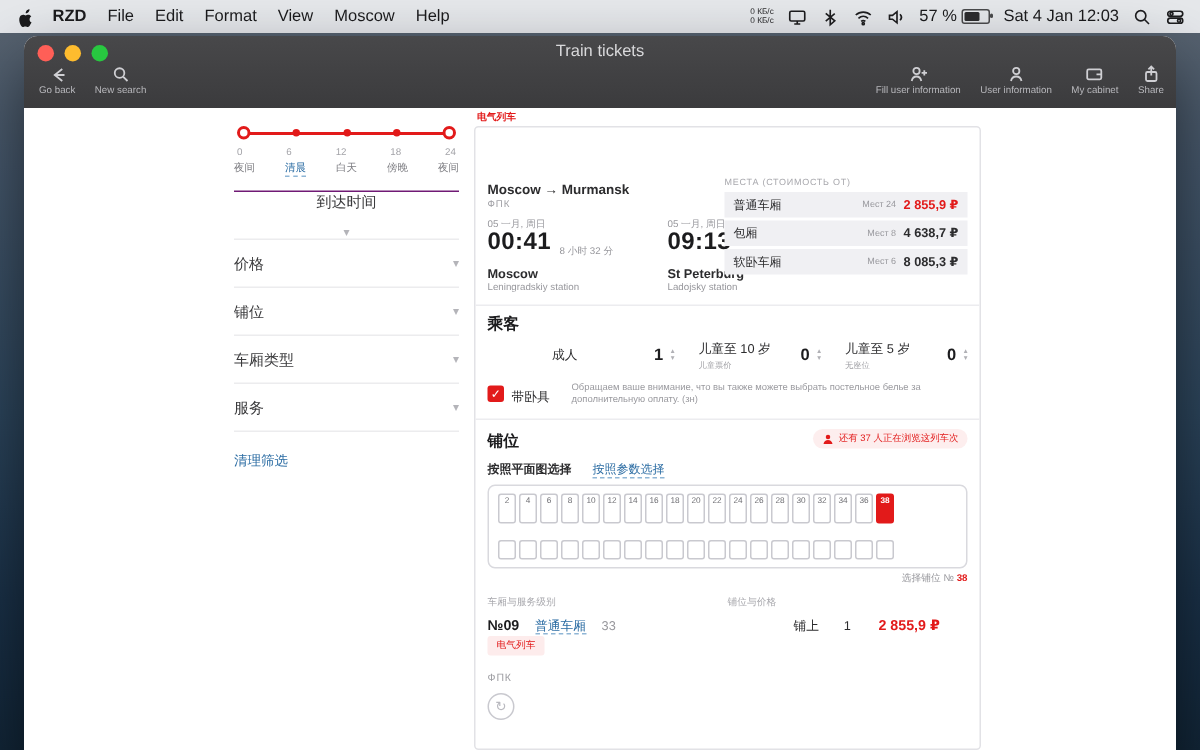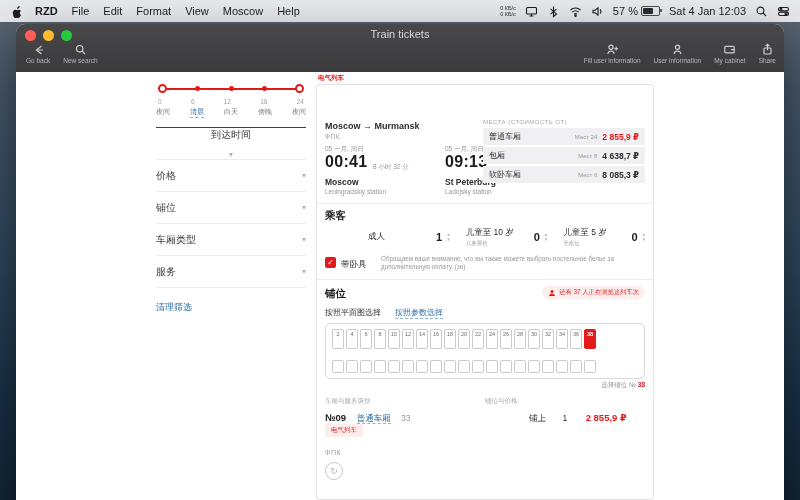--- a/index.html
+++ b/index.html
@@ -82,21 +82,21 @@
   .psub{font-size:5.5px;color:#a0a0a5;margin-top:1px;}
   .pval{font-size:11px;font-weight:bold;color:#1c1c1e;margin-left:auto;}
   .parrows{display:flex;flex-direction:column;line-height:5.5px;font-size:5px;color:#b0b0b5;margin-left:5px;cursor:pointer;}
   .bed-check{position:absolute;left:8px;top:172px;width:11px;height:11px;background:#e21a1a;border-radius:2px;
     color:#fff;font-size:8px;display:flex;align-items:center;justify-content:center;cursor:pointer;}
   .bed-label{position:absolute;left:24px;top:174px;font-size:8.5px;color:#2c2c2e;}
   .bed-note{position:absolute;left:64px;top:170px;width:264px;font-size:6.3px;color:#9a9a9f;line-height:7.5px;}
   .viewers{position:absolute;right:8px;top:201px;background:#fdeeee;border-radius:8px;padding:2px 6px;
     font-size:6.3px;color:#e21a1a;display:flex;align-items:center;gap:3px;}
   .tabs{position:absolute;left:8px;top:222px;display:flex;gap:14px;font-size:8px;}
-  .tab.active{color:#2c2c2e;font-weight:normal;cursor:pointer;}
+  .tab.active{color:#2c2c2e;font-weight:bold;cursor:pointer;}
   .tab.alt{color:#2b6ca3;border-bottom:1px dashed #8fb6d6;cursor:pointer;}
   .scheme{position:absolute;left:8px;right:8px;top:238px;height:54px;border:1px solid #d9d9de;border-radius:5px;}
   #seats-top{position:absolute;left:6px;top:5px;display:flex;gap:2px;}
   #seats-bottom{position:absolute;left:6px;bottom:5px;display:flex;gap:2px;}
   .seat{width:12px;height:20px;border:1px solid #c9c9cf;border-radius:2px;background:#fff;box-sizing:border-box;
     font-size:5.5px;color:#6e6e73;display:flex;justify-content:center;padding-top:1px;cursor:pointer;}
   .seat.low{height:13px;}
   .seat.sel{background:#e21a1a;border-color:#e21a1a;color:#fff;font-weight:bold;}
   .choose{position:absolute;right:8px;top:296px;font-size:6.5px;color:#97979c;}
   .choose .cv{color:#e21a1a;font-weight:bold;}

